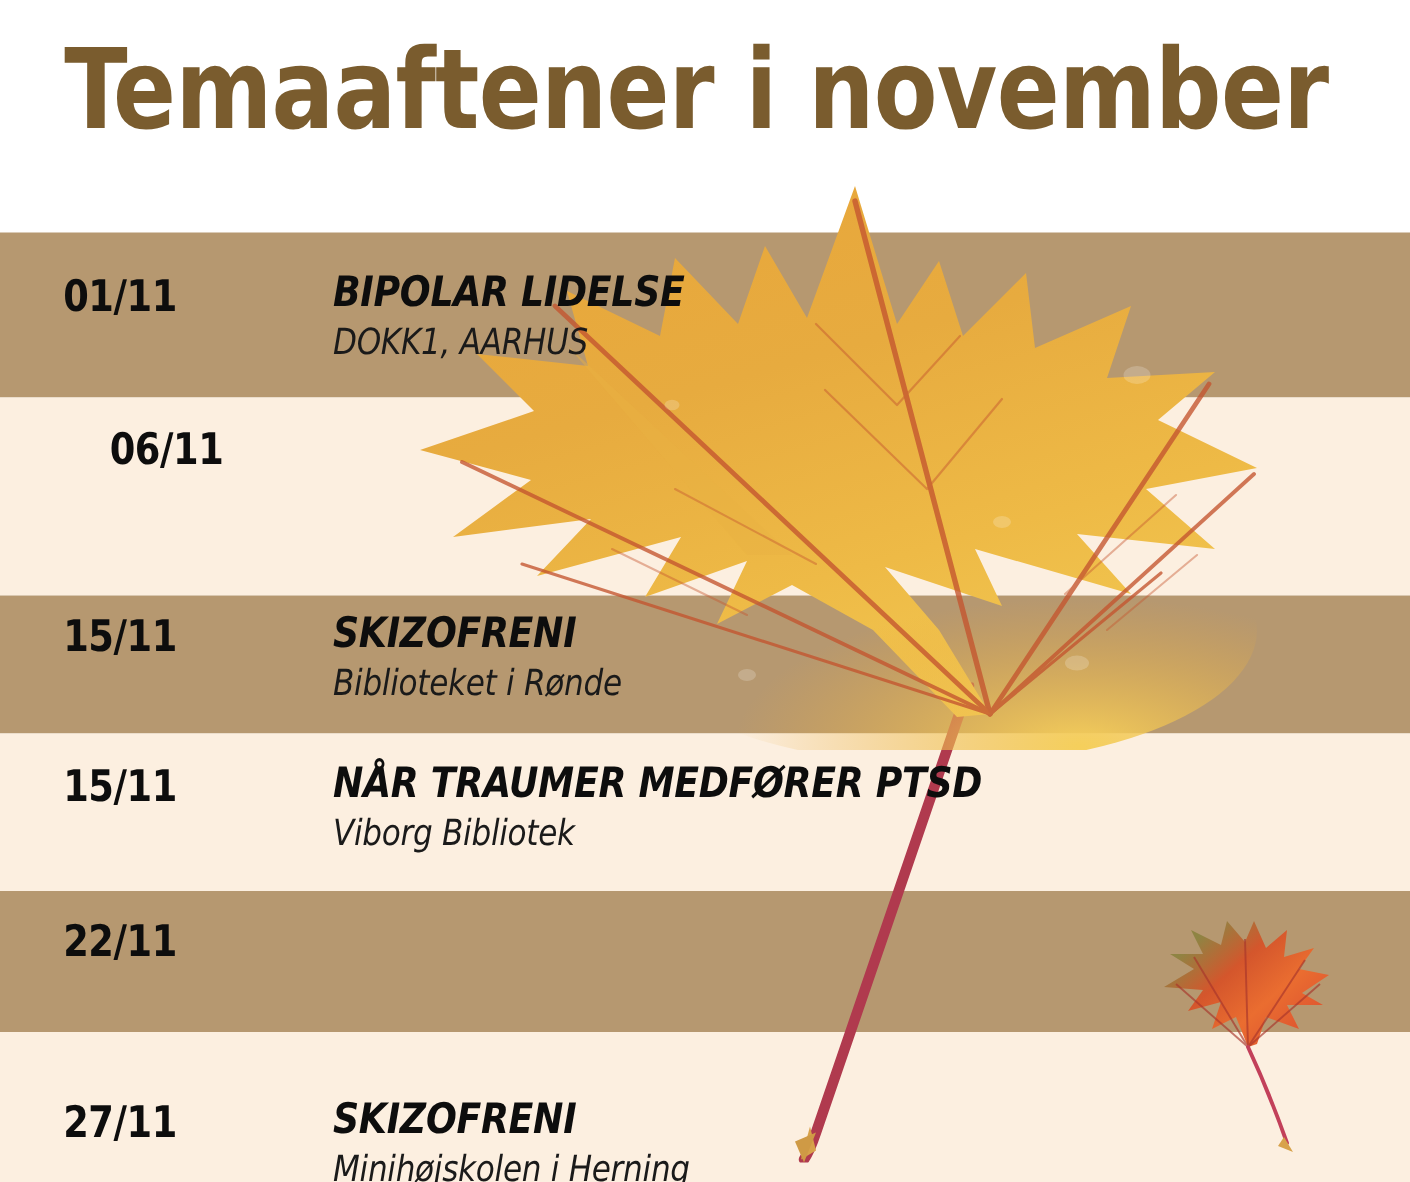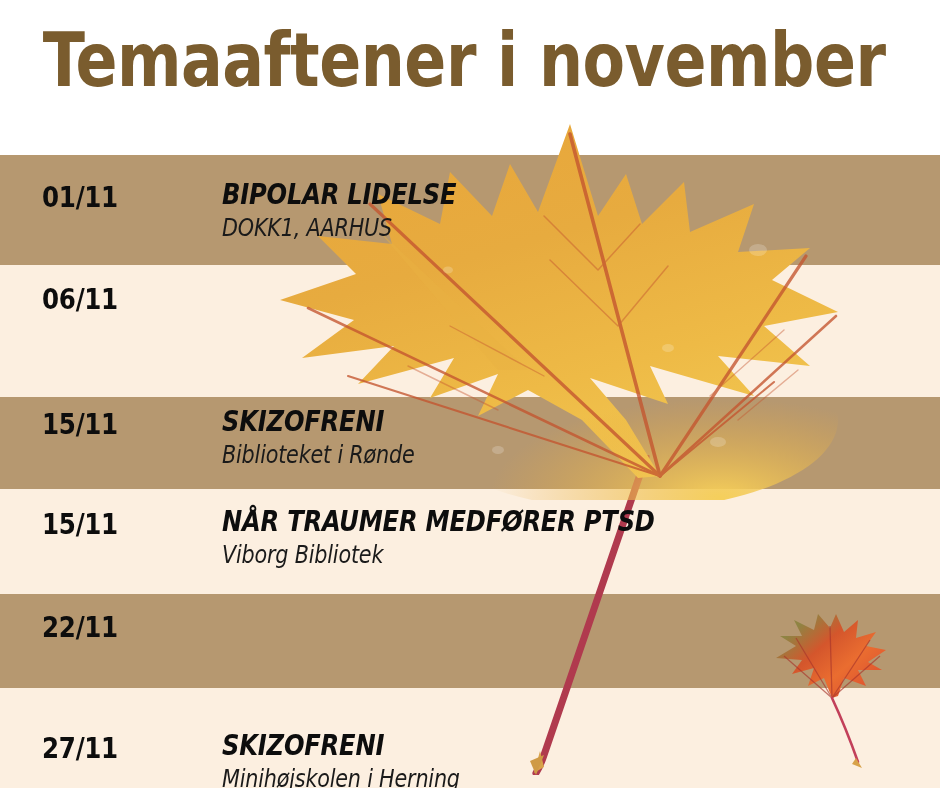--- a/index.html
+++ b/index.html
@@ -180,21 +180,21 @@
   </div>
 
   <div class="schedule">
       <div class="row" style="top: 178px;">
         <div class="date">01/11</div>
         <div class="info">
           <div class="ev-title">BIPOLAR LIDELSE</div>
           <div class="ev-venue">DOKK1, AARHUS</div>
         </div>
       </div>
-      <div class="row" style="top: 280px;">
+      <div class="row" style="top: 280px; padding-left: 31px;">
         <div class="date">06/11</div>
       </div>
       <div class="row" style="top: 405px;">
         <div class="date">15/11</div>
         <div class="info">
           <div class="ev-title">SKIZOFRENI</div>
           <div class="ev-venue">Biblioteket i Rønde</div>
         </div>
       </div>
       <div class="row" style="top: 505px;">

